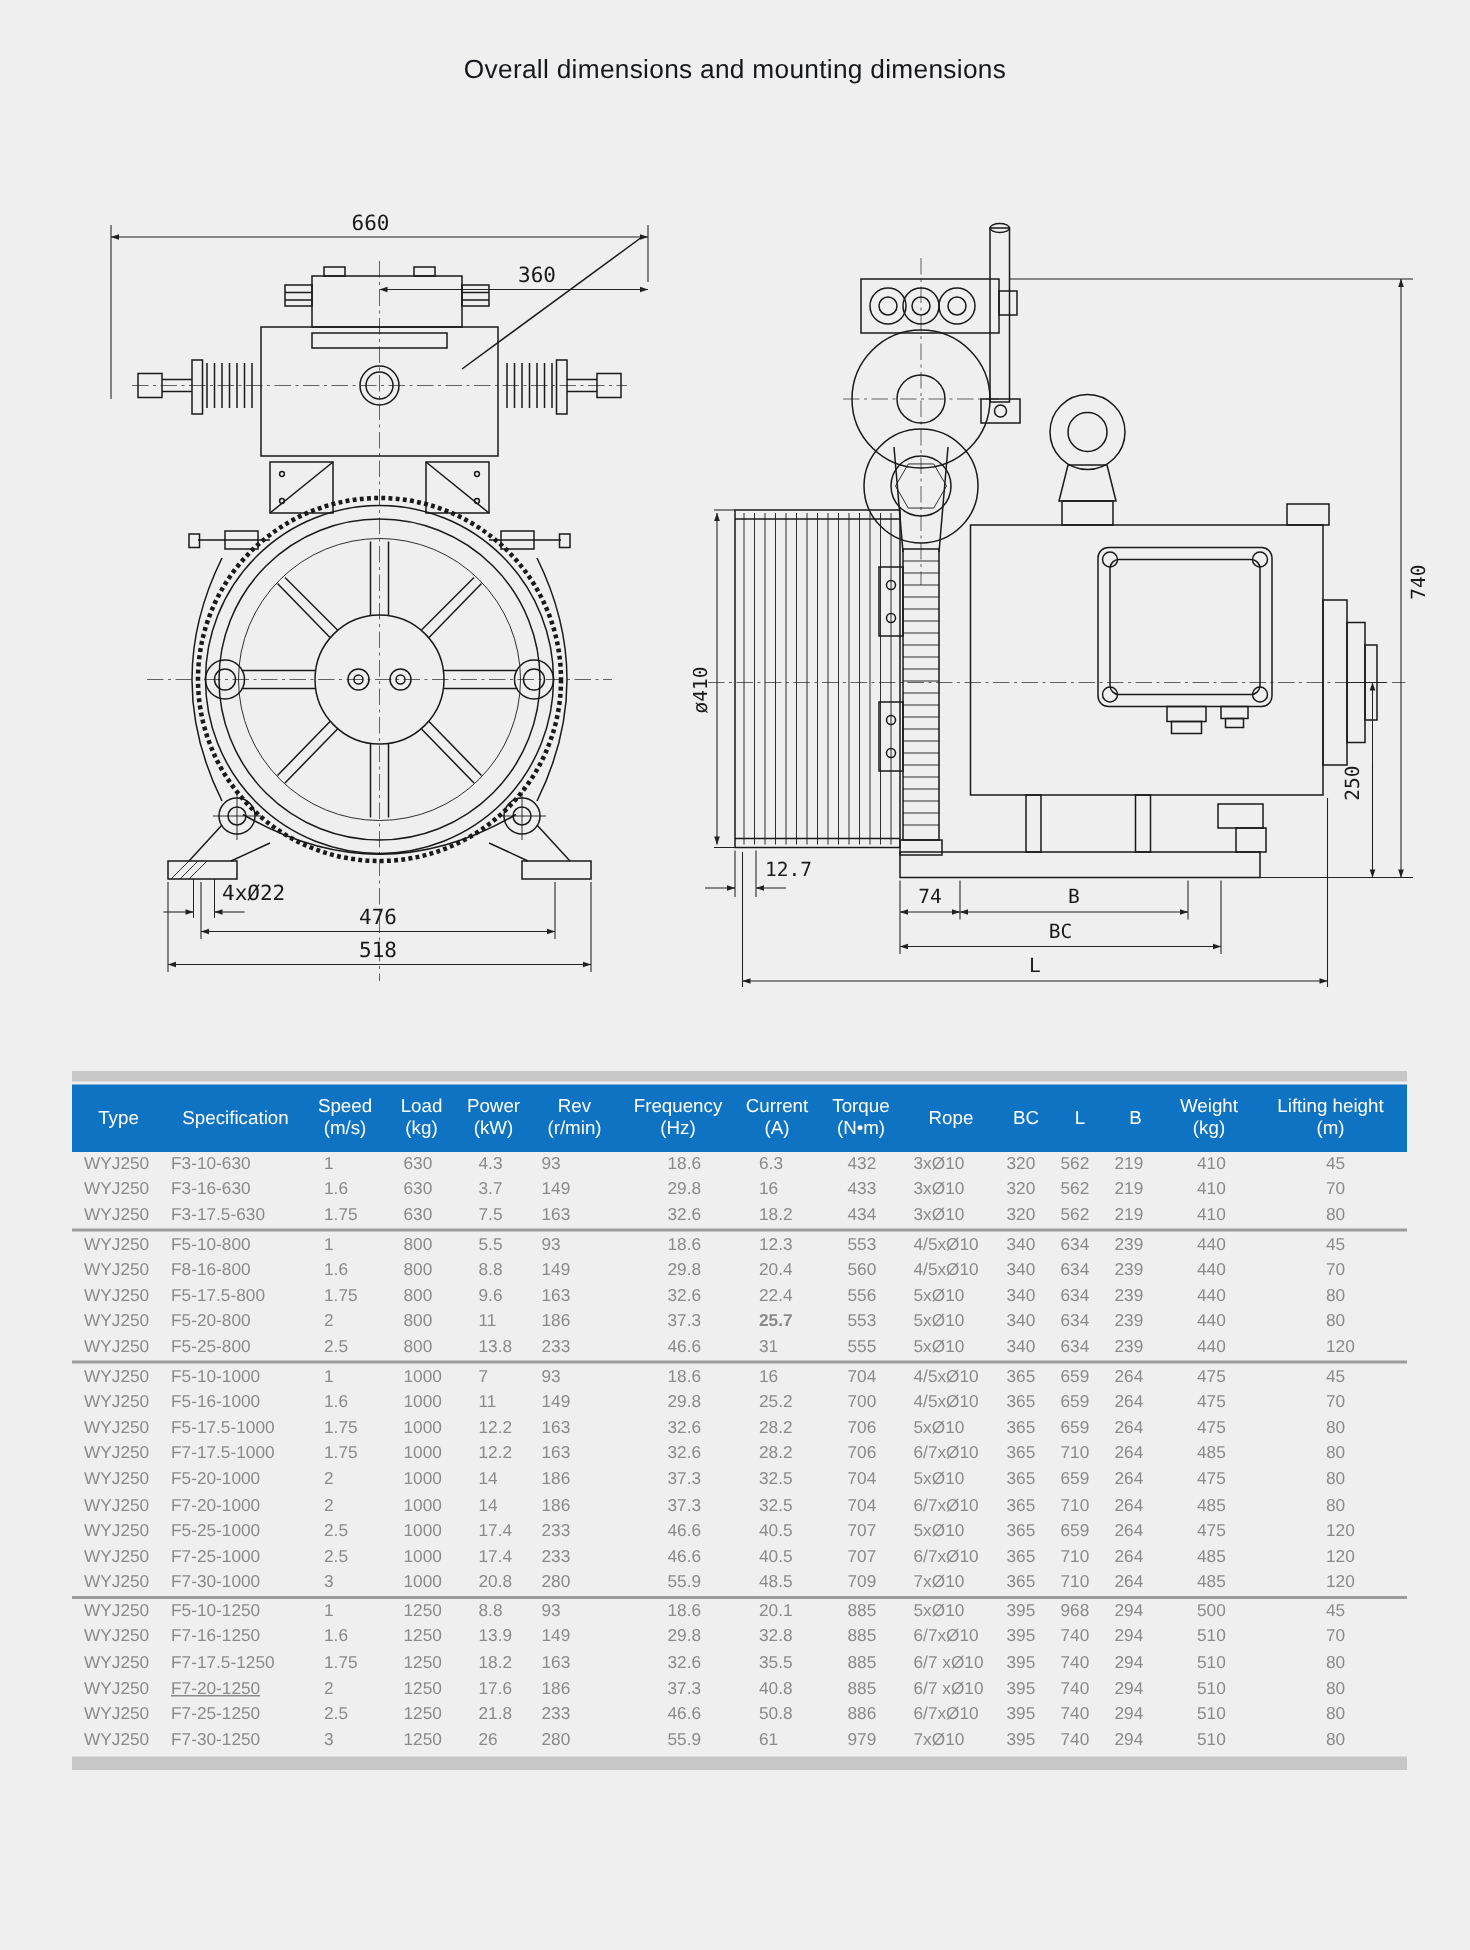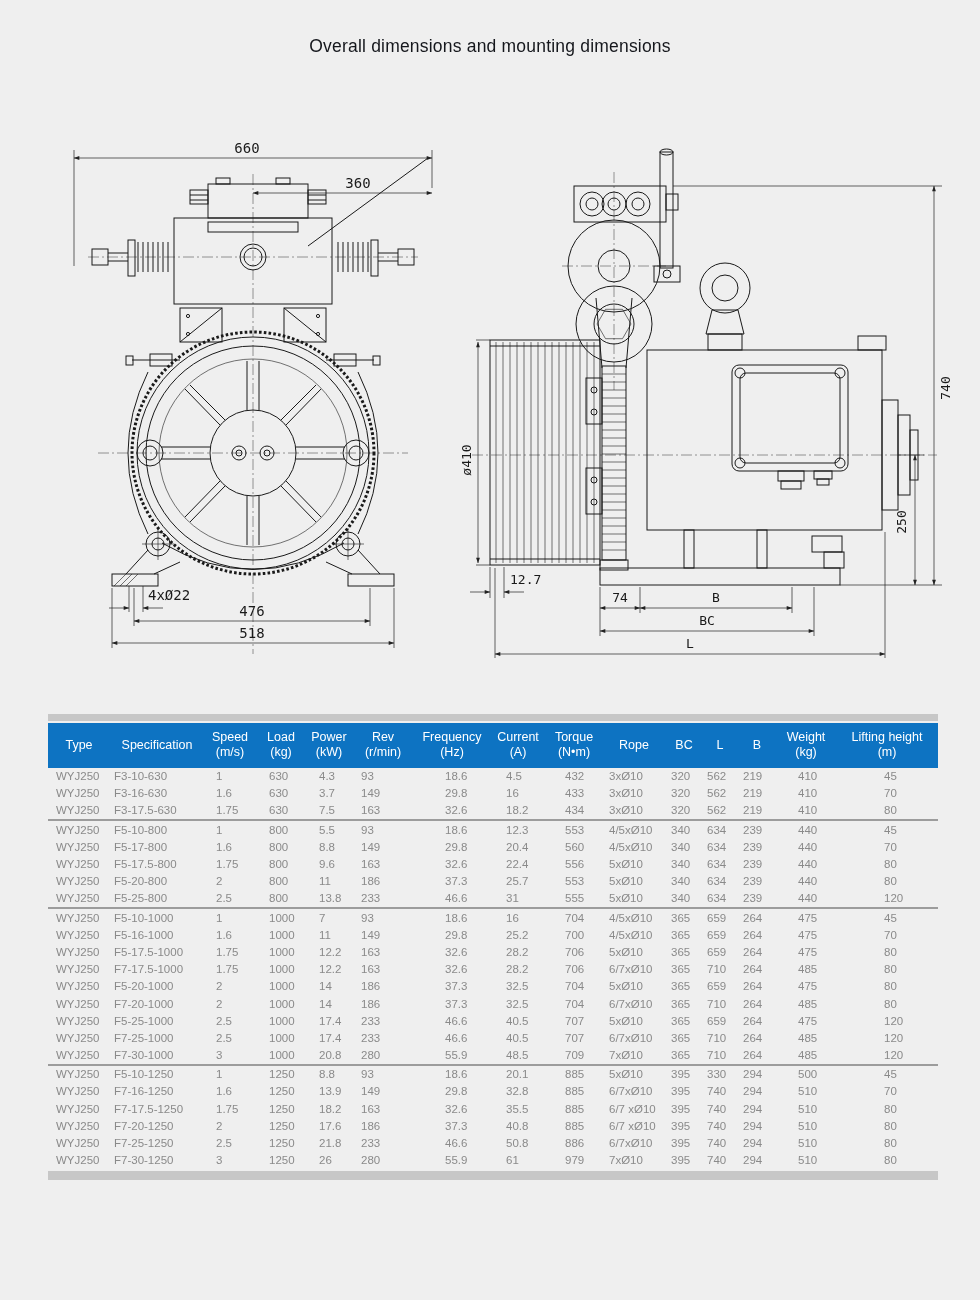--- a/index.html
+++ b/index.html
@@ -476,21 +476,21 @@
       </thead>
     <tbody id="tbody">
         <tr>
           <td style="padding-left: 8px;">WYJ250</td>
           <td style="padding-left: 4px;">F3-10-630</td>
           <td style="padding-left: 12px;">1</td>
           <td style="padding-left: 13px;">630</td>
           <td style="padding-left: 13px;">4.3</td>
           <td style="padding-left: 9px;">93</td>
           <td style="padding-left: 31px;">18.6</td>
-          <td style="padding-left: 16px;">4.5</td>
+          <td style="padding-left: 16px;">6.3</td>
           <td style="padding-left: 19px;">432</td>
           <td style="padding-left: 7px;">3xØ10</td>
           <td style="padding-left: 5px;">320</td>
           <td style="padding-left: 5px;">562</td>
           <td style="padding-left: 5px;">219</td>
           <td style="padding-left: 22px;">410</td>
           <td style="padding-left: 48px;">45</td>
         </tr>
         <tr>
           <td style="padding-left: 8px;">WYJ250</td>
@@ -538,21 +538,21 @@
           <td style="padding-left: 19px;">553</td>
           <td style="padding-left: 7px;">4/5xØ10</td>
           <td style="padding-left: 5px;">340</td>
           <td style="padding-left: 5px;">634</td>
           <td style="padding-left: 5px;">239</td>
           <td style="padding-left: 22px;">440</td>
           <td style="padding-left: 48px;">45</td>
         </tr>
         <tr>
           <td style="padding-left: 8px;">WYJ250</td>
-          <td style="padding-left: 4px;">F5-17-800</td>
+          <td style="padding-left: 4px;">F8-16-800</td>
           <td style="padding-left: 12px;">1.6</td>
           <td style="padding-left: 13px;">800</td>
           <td style="padding-left: 13px;">8.8</td>
           <td style="padding-left: 9px;">149</td>
           <td style="padding-left: 31px;">29.8</td>
           <td style="padding-left: 16px;">20.4</td>
           <td style="padding-left: 19px;">560</td>
           <td style="padding-left: 7px;">4/5xØ10</td>
           <td style="padding-left: 5px;">340</td>
           <td style="padding-left: 5px;">634</td>
@@ -578,21 +578,21 @@
           <td style="padding-left: 48px;">80</td>
         </tr>
         <tr>
           <td style="padding-left: 8px;">WYJ250</td>
           <td style="padding-left: 4px; margin-left: 36px;">F5-20-800</td>
           <td style="padding-left: 12px;">2</td>
           <td style="padding-left: 13px;">800</td>
           <td style="padding-left: 13px;">11</td>
           <td style="padding-left: 9px;">186</td>
           <td style="padding-left: 31px;">37.3</td>
-          <td style="padding-left: 16px;">25.7</td>
+          <td style="padding-left: 16px; font-weight: bold;">25.7</td>
           <td style="padding-left: 19px;">553</td>
           <td style="padding-left: 7px;">5xØ10</td>
           <td style="padding-left: 5px;">340</td>
           <td style="padding-left: 5px;">634</td>
           <td style="padding-left: 5px;">239</td>
           <td style="padding-left: 22px;">440</td>
           <td style="padding-left: 48px;">80</td>
         </tr>
         <tr>
           <td style="padding-left: 8px;">WYJ250</td>
@@ -769,21 +769,21 @@
           <td style="padding-left: 4px;">F5-10-1250</td>
           <td style="padding-left: 12px;">1</td>
           <td style="padding-left: 13px;">1250</td>
           <td style="padding-left: 13px;">8.8</td>
           <td style="padding-left: 9px;">93</td>
           <td style="padding-left: 31px;">18.6</td>
           <td style="padding-left: 16px;">20.1</td>
           <td style="padding-left: 19px;">885</td>
           <td style="padding-left: 7px;">5xØ10</td>
           <td style="padding-left: 5px;">395</td>
-          <td style="padding-left: 5px;">330</td>
+          <td style="padding-left: 5px;">968</td>
           <td style="padding-left: 5px;">294</td>
           <td style="padding-left: 22px;">500</td>
           <td style="padding-left: 48px;">45</td>
         </tr>
         <tr>
           <td style="padding-left: 8px;">WYJ250</td>
           <td style="padding-left: 4px;">F7-16-1250</td>
           <td style="padding-left: 12px;">1.6</td>
           <td style="padding-left: 13px;">1250</td>
           <td style="padding-left: 13px;">13.9</td>
@@ -810,21 +810,21 @@
           <td style="padding-left: 19px;">885</td>
           <td style="padding-left: 7px;">6/7 xØ10</td>
           <td style="padding-left: 5px;">395</td>
           <td style="padding-left: 5px;">740</td>
           <td style="padding-left: 5px;">294</td>
           <td style="padding-left: 22px;">510</td>
           <td style="padding-left: 48px;">80</td>
         </tr>
         <tr>
           <td style="padding-left: 8px;">WYJ250</td>
-          <td style="padding-left: 4px;">F7-20-1250</td>
+          <td style="padding-left: 4px; text-decoration: underline;">F7-20-1250</td>
           <td style="padding-left: 12px;">2</td>
           <td style="padding-left: 13px;">1250</td>
           <td style="padding-left: 13px;">17.6</td>
           <td style="padding-left: 9px;">186</td>
           <td style="padding-left: 31px;">37.3</td>
           <td style="padding-left: 16px;">40.8</td>
           <td style="padding-left: 19px;">885</td>
           <td style="padding-left: 7px;">6/7 xØ10</td>
           <td style="padding-left: 5px;">395</td>
           <td style="padding-left: 5px;">740</td>

